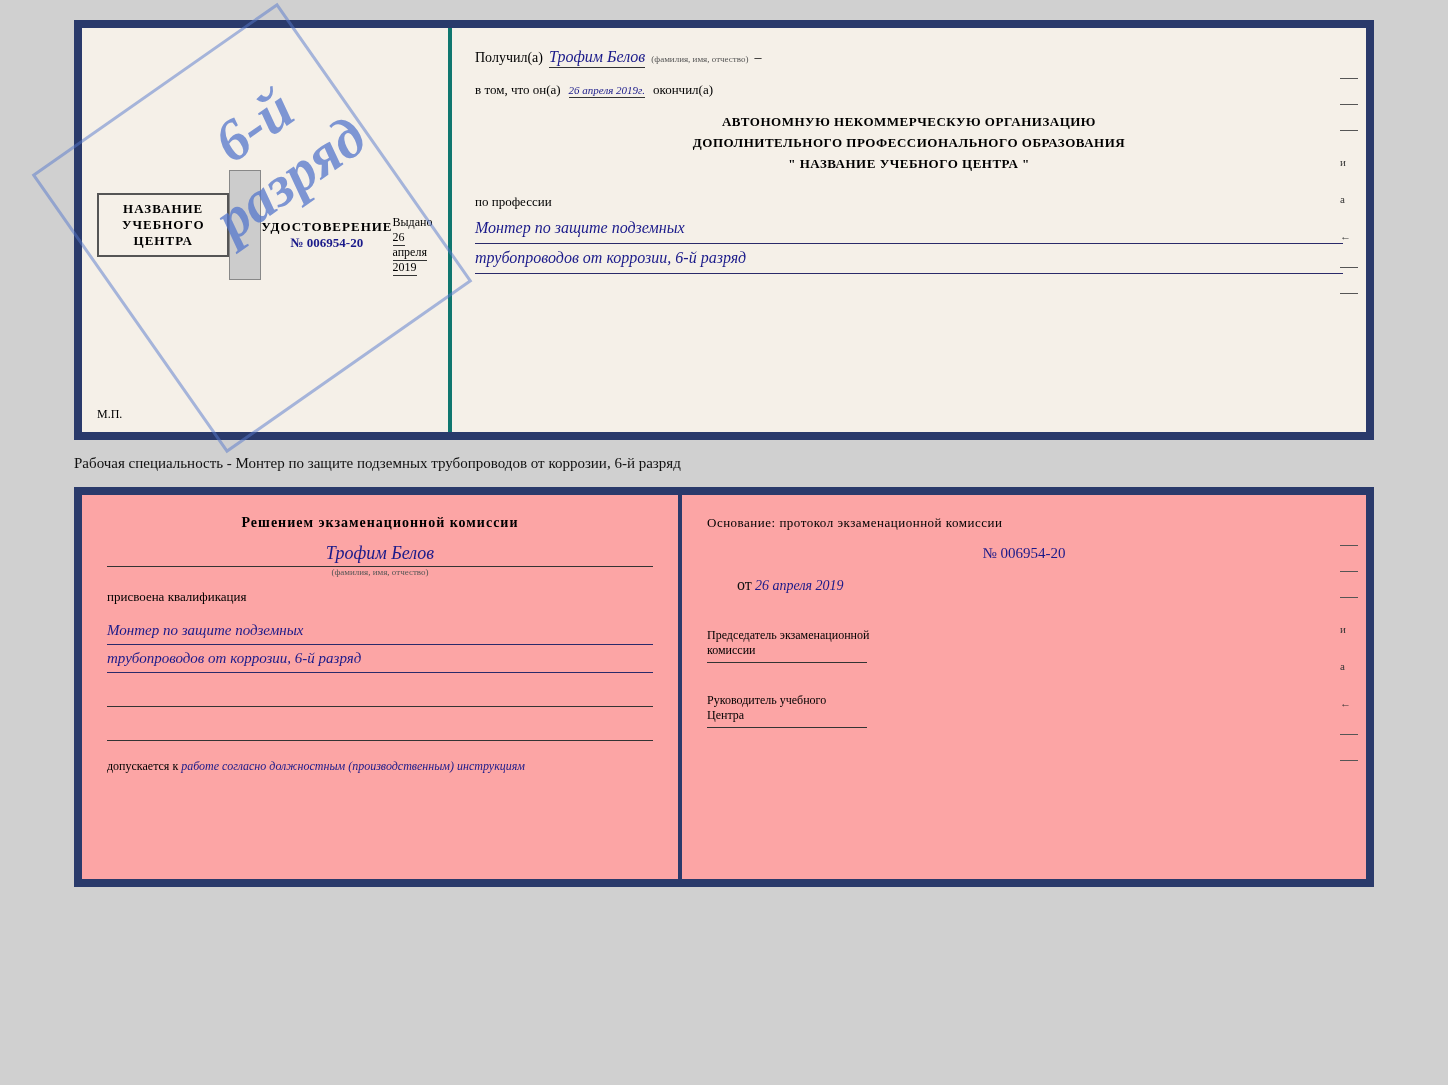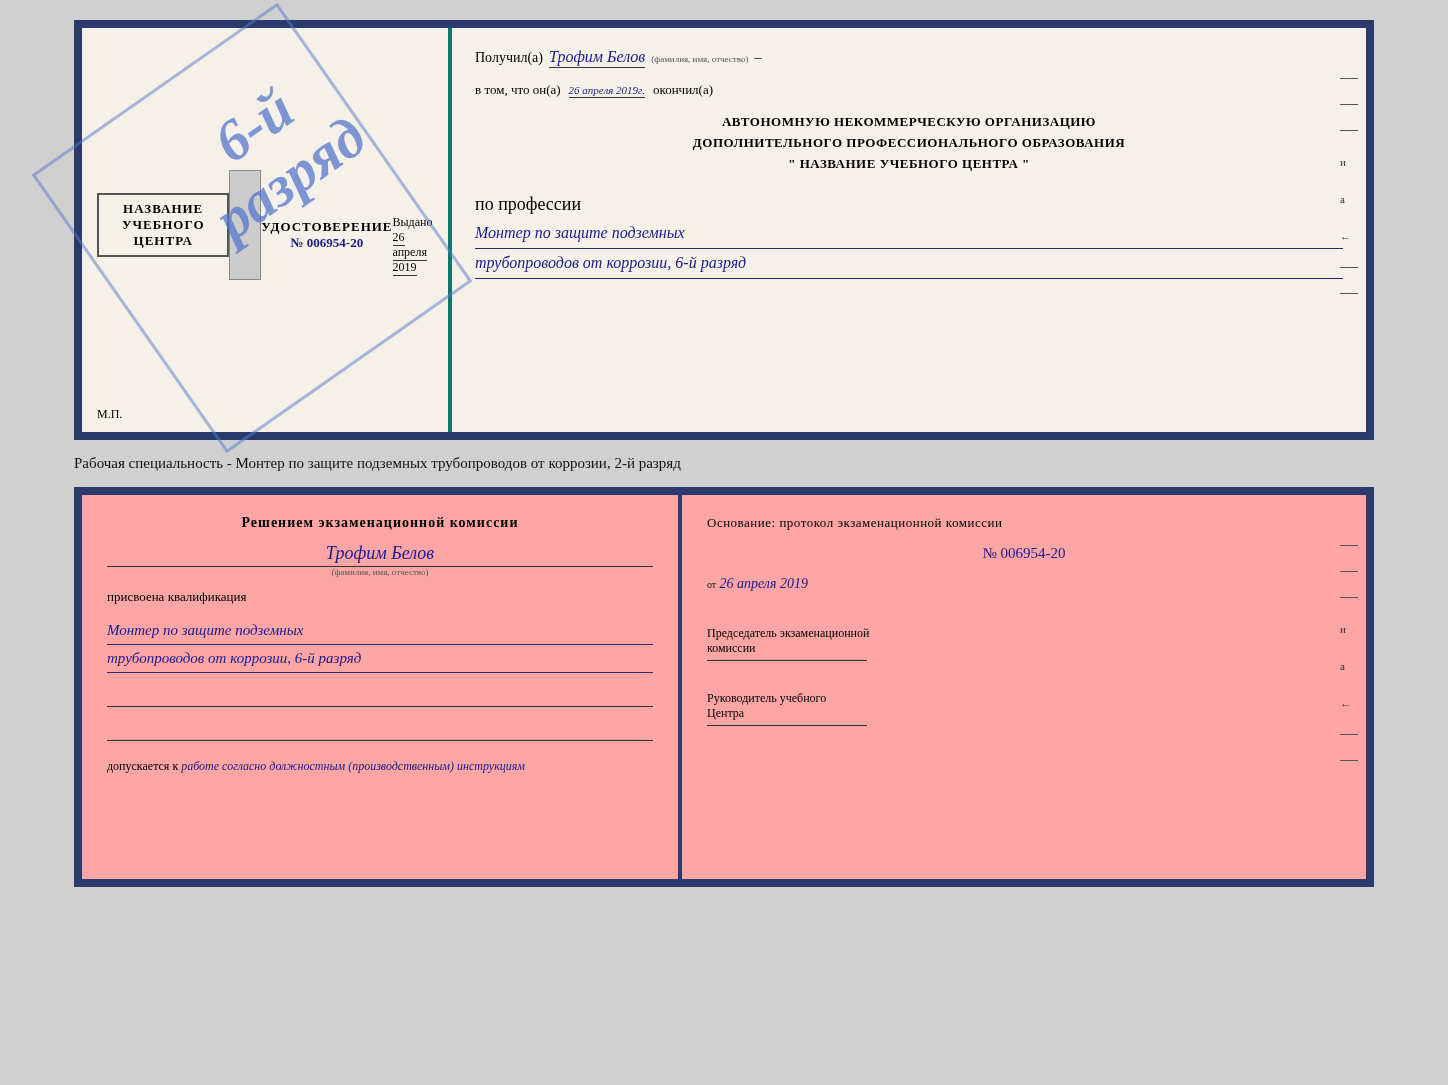--- a/index.html
+++ b/index.html
@@ -353,39 +353,39 @@
       <span>окончил(а)</span>
     </div>
 
     <div class="org-block">
       <div>АВТОНОМНУЮ НЕКОММЕРЧЕСКУЮ ОРГАНИЗАЦИЮ</div>
       <div>ДОПОЛНИТЕЛЬНОГО ПРОФЕССИОНАЛЬНОГО ОБРАЗОВАНИЯ</div>
       <div>"   НАЗВАНИЕ УЧЕБНОГО ЦЕНТРА   "</div>
     </div>
 
     <div class="profession-block">
-      <div style="font-size:18px; margin-bottom:4px;">по профессии</div>
+      <div style="font-size:13px; margin-bottom:4px;">по профессии</div>
       <div class="profession-handwritten" style="border-bottom:1px solid #2a2a6a;">Монтер по защите подземных</div>
       <div class="profession-handwritten" style="border-bottom:1px solid #2a2a6a;">трубопроводов от коррозии, 6-й разряд</div>
     </div>
 
     <div class="side-marks">
       <div class="side-mark"></div>
       <div class="side-mark"></div>
       <div class="side-mark"></div>
       <div class="side-mark" style="font-size:11px; color:#333; width:auto; height:auto; background:none;">и</div>
       <div class="side-mark" style="font-size:11px; color:#333; width:auto; height:auto; background:none;">а</div>
       <div class="side-mark" style="font-size:11px; color:#333; width:auto; height:auto; background:none;">←</div>
       <div class="side-mark"></div>
       <div class="side-mark"></div>
     </div>
   </div>
 </div>
 
-<div class="specialty-label">Рабочая специальность - Монтер по защите подземных трубопроводов от коррозии, 2-й разряд</div>
+<div class="specialty-label">Рабочая специальность - Монтер по защите подземных трубопроводов от коррозии, 6-й разряд</div>
 
 <div class="cert-bottom">
 
   <div class="cert-bottom-left">
     <div class="decision-title">Решением экзаменационной комиссии</div>
 
     <div style="text-align:center;">
       <div class="bottom-name">Трофим Белов</div>
       <div class="bottom-name-label">(фамилия, имя, отчество)</div>
     </div>
@@ -405,21 +405,21 @@
       <span class="allowed-handwritten">работе согласно должностным (производственным) инструкциям</span>
     </div>
   </div>
 
   <div class="cert-bottom-right">
     <div class="basis-title">Основание: протокол экзаменационной комиссии</div>
 
     <div class="basis-num">№ 006954-20</div>
 
     <div class="basis-date">
-      <span style="font-size:10px;">от</span>
+      <span style="font-size:16px;margin-left:30px;">от</span>
       <span style="font-size:14px; font-style:italic; color:#1a1a8a;">26 апреля 2019</span>
     </div>
 
     <div class="chairman-block">
       <div>Председатель экзаменационной</div>
       <div>комиссии</div>
       <div class="signature-line"></div>
     </div>
 
     <div class="chairman-block" style="margin-top:16px;">

